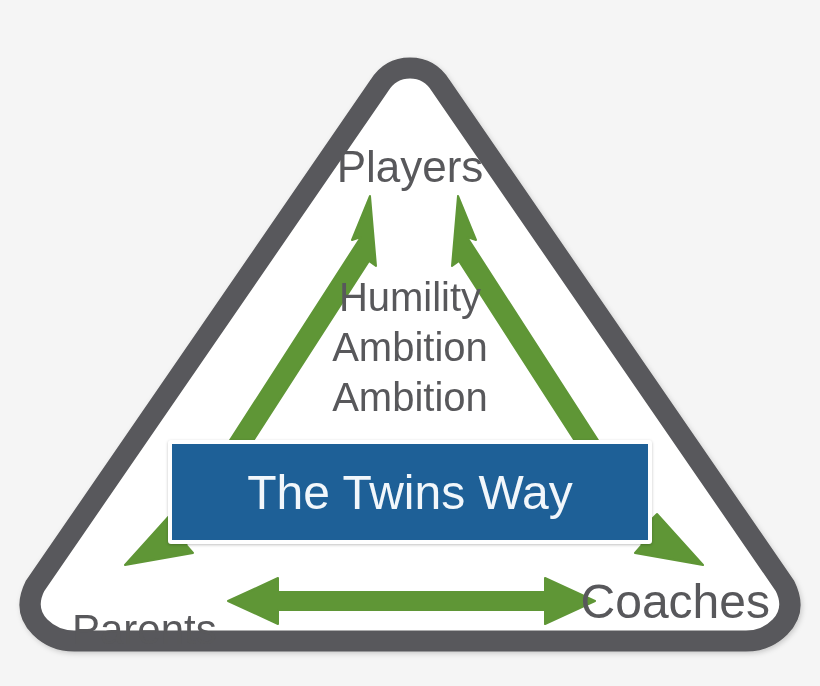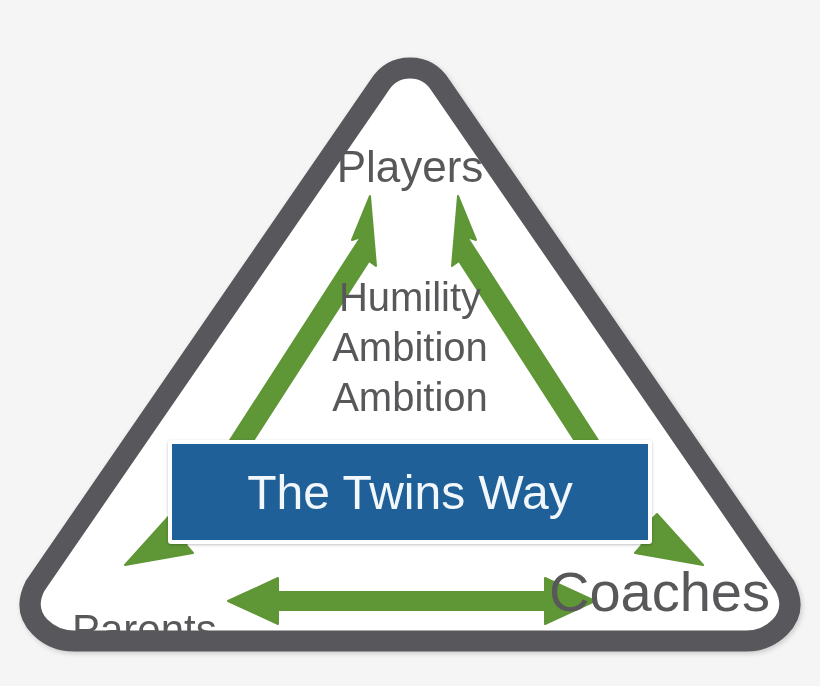--- a/index.html
+++ b/index.html
@@ -57,22 +57,22 @@
   #values-block div {
     font-family: "Liberation Sans", sans-serif;
   }
   #label-parents {
     left: 72px;
     top: 609px;
     font-size: 42px;
   }
   #label-coaches {
     right: 50px;
-    top: 564px;
-    font-size: 56px;
+    top: 578px;
+    font-size: 48px;
   }
   #banner {
     position: absolute;
     left: 168px;
     top: 440px;
     width: 484px;
     height: 104px;
     background: #1e6097;
     border: 4px solid #ffffff;
     border-radius: 3px;

